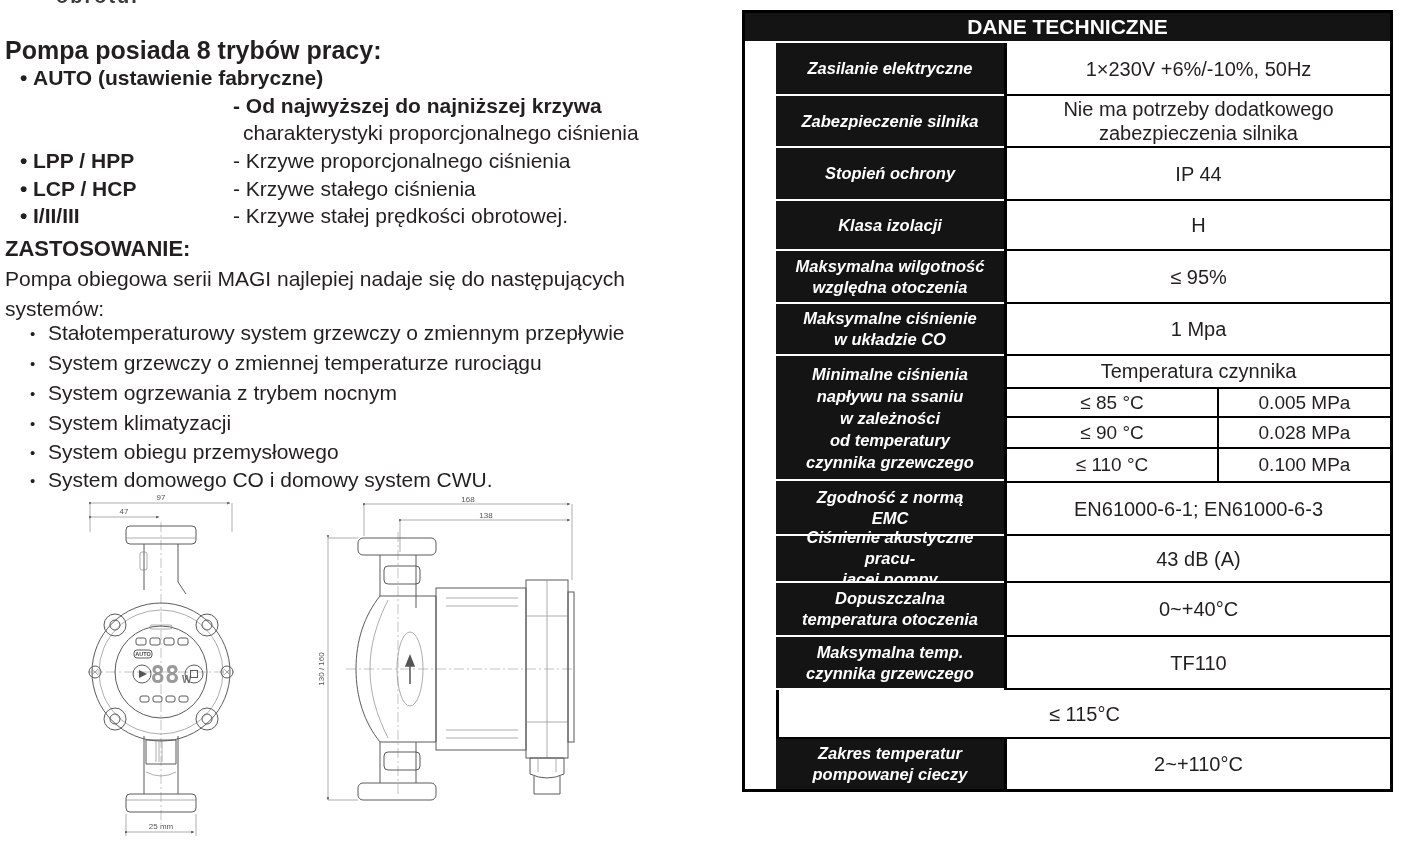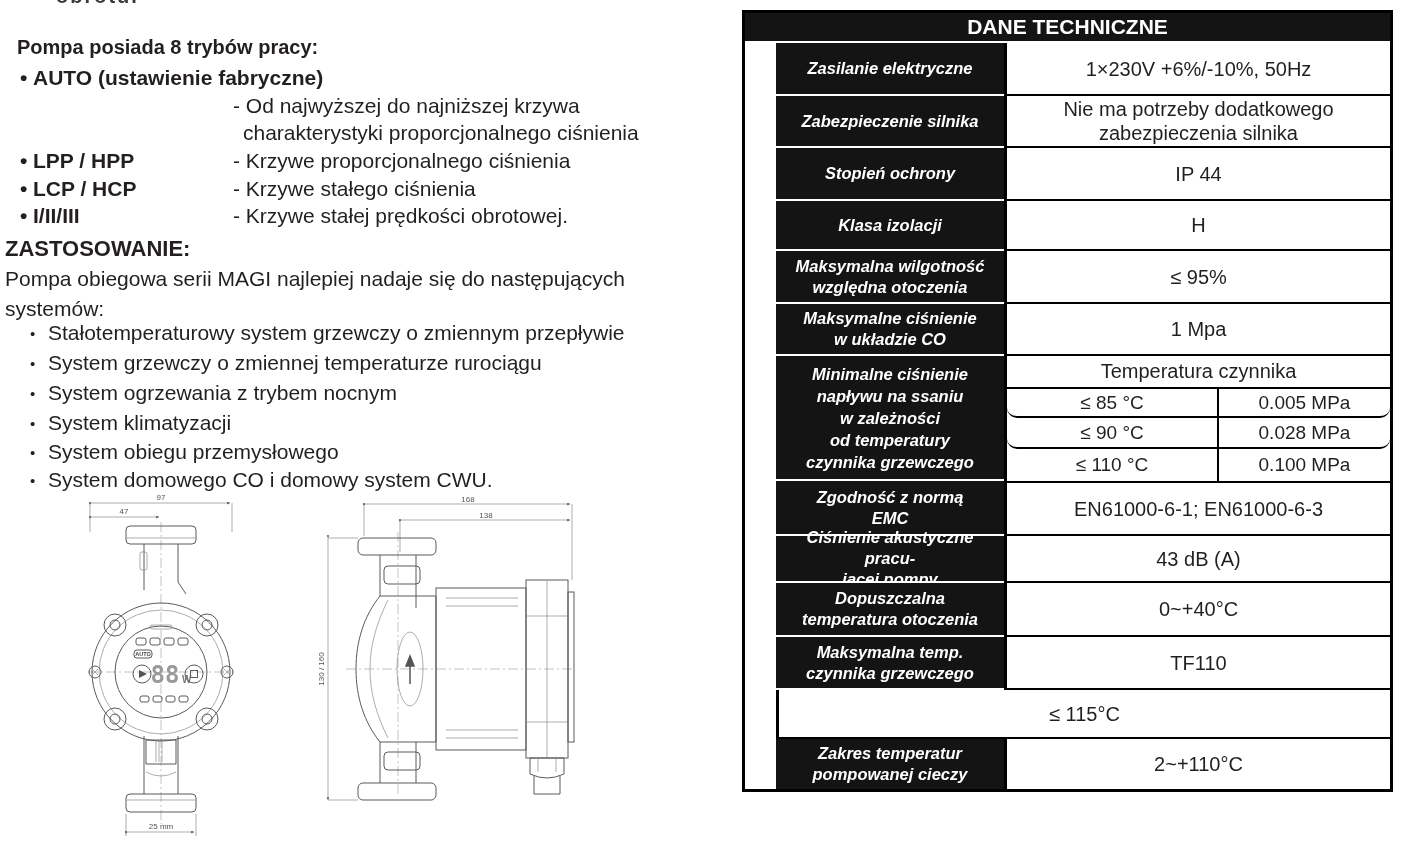--- a/index.html
+++ b/index.html
@@ -5,21 +5,21 @@
   * { box-sizing: border-box; margin: 0; padding: 0; }
   html,body { background:#fff; }
   body { font-family: "Liberation Sans", sans-serif; color:#231f20; }
   .page { position:relative; width:1403px; height:849px; background:#ffffff; overflow:hidden; }
 
   
   .abs { position:absolute; }
   .clip-strip { position:absolute; left:56px; top:0; width:130px; height:8px; overflow:hidden; }
   .clip-strip span { position:absolute; top:-15px; left:0; font-size:20px; font-weight:700; letter-spacing:2px; color:#3a3a3a; }
 
-  .h-modes { left:17px; top:36px; font-size:20px; font-weight:600; }
+  .h-modes { left:5px; top:36px; font-size:25px; font-weight:600; }
   .mode-row { left:5px; width:680px; font-size:21px; line-height:27px; }
   .mode-row .bullet { position:absolute; left:15px; font-weight:700; }
   .mode-row .mlabel { position:absolute; left:28px; font-weight:700; }
   .mode-row .mdesc { position:absolute; left:228px; font-weight:400; }
   .auto-desc { position:absolute; left:233px; font-size:21px; line-height:27px; }
 
   .h-zasto { left:5px; top:236px; font-size:22px; font-weight:700; }
   .para { left:5px; top:264px; width:660px; font-size:21px; line-height:30px; }
   .app-item { position:absolute; left:48px; font-size:21px; line-height:29px; }
   .app-item .dot { position:absolute; left:-18px; font-size:15px; top:1px; }
@@ -43,41 +43,41 @@
               display:flex; align-items:center; justify-content:center; text-align:center;
               white-space:pre-line; padding:2px 6px; }
   .tt-value { flex:1; border-left:3px solid #000; border-bottom:2px solid #000;
               font-size:20px; line-height:24px; display:flex; align-items:center; justify-content:center;
               text-align:center; white-space:pre-line; padding:2px 8px; }
   .tt-row:last-child .tt-label { border-bottom:none; }
   .tt-row:last-child .tt-value { border-bottom:none; }
   .tt-sub { flex:1; border-left:3px solid #000; display:flex; flex-direction:column; }
   .tt-subheader { height:33px; border-bottom:2px solid #000; font-size:20px;
                   display:flex; align-items:center; justify-content:center; }
-  .tt-subrow { display:flex; border-bottom:2px solid #000;border-radius:10px; }
+  .tt-subrow { display:flex; border-bottom:2px solid #000; }
   .tt-temp { width:212px; border-right:2px solid #000; font-size:19px;
              display:flex; align-items:center; justify-content:center; }
   .tt-press { flex:1; font-size:19px; display:flex; align-items:center; justify-content:center; }
 </style>
 </head>
 <body>
 
 <div class="page">
 
   <div class="clip-strip">
     <span>obrotu.</span>
   </div>
 
   <div class="abs h-modes">Pompa posiada 8 trybów pracy:</div>
 
   <div class="abs mode-row" style="top:64px;">
     <span class="bullet">•</span>
     <span class="mlabel">AUTO (ustawienie fabryczne)</span>
   </div>
-  <div class="auto-desc" style="top:92px;">- Od najwyższej do najniższej krzywa</div>
+  <div class="auto-desc" style="top:92px;font-weight:bold;">- Od najwyższej do najniższej krzywa</div>
   <div class="auto-desc" style="top:119px; left:243px;">charakterystyki proporcjonalnego ciśnienia</div>
 
   <div class="abs mode-row" style="top:147px;">
     <span class="bullet">•</span>
     <span class="mlabel">LPP / HPP</span>
     <span class="mdesc">- Krzywe proporcjonalnego ciśnienia</span>
   </div>
   <div class="abs mode-row" style="top:175px;">
     <span class="bullet">•</span>
     <span class="mlabel">LCP / HCP</span>
@@ -279,21 +279,21 @@
 względna otoczenia</div>
       <div class="tt-value">≤ 95%</div>
     </div>
     <div class="tt-row" style="height:52px">
       <div class="tt-label">Maksymalne ciśnienie
 w układzie CO</div>
       <div class="tt-value">1 Mpa</div>
     </div>
 
     <div class="tt-row" style="height:125px">
-      <div class="tt-label" style="line-height:22px">Minimalne ciśnienie
+      <div class="tt-label" style="line-height:22px">Minimalne ciśnienia
 napływu na ssaniu
 w zależności
 od temperatury
 czynnika grzewczego</div>
       <div class="tt-sub">
         <div class="tt-subheader">Temperatura czynnika</div>
         <div class="tt-subrow" style="height:29px">
           <div class="tt-temp">≤ 85 °C</div>
           <div class="tt-press">0.005 MPa</div>
         </div>

